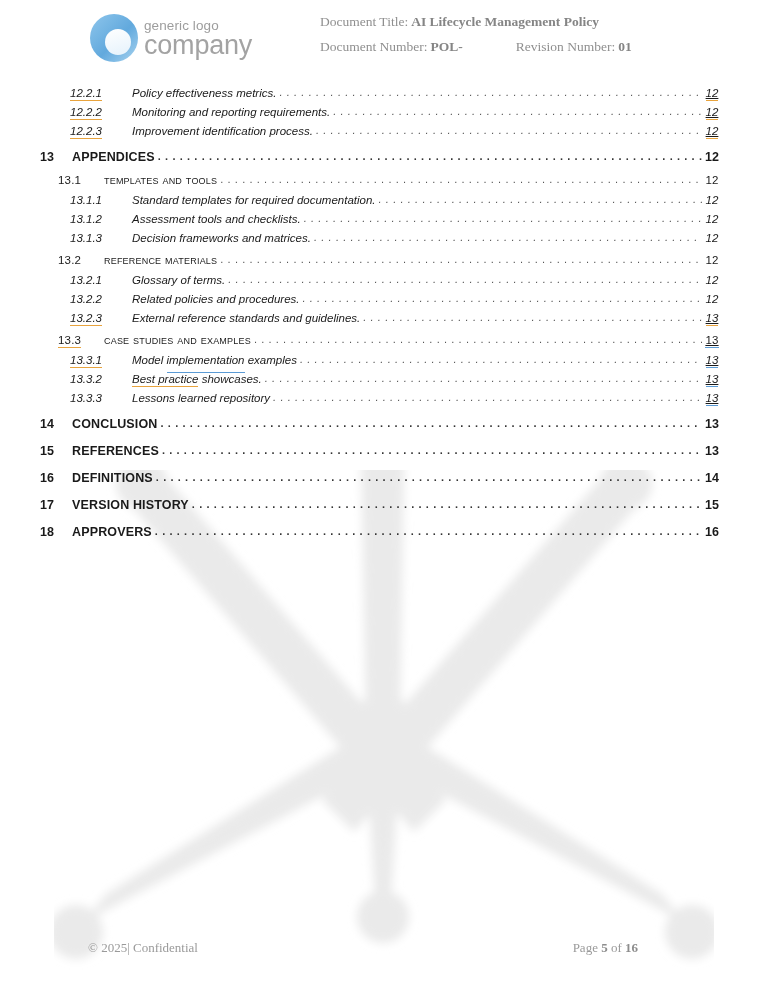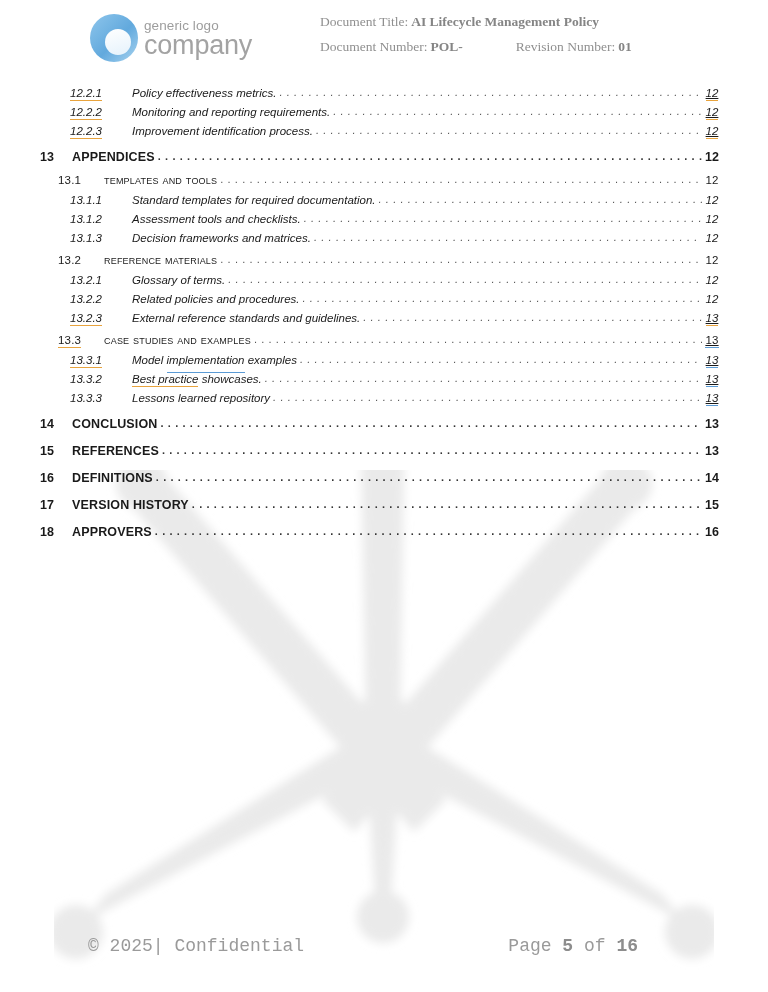--- a/index.html
+++ b/index.html
@@ -194,22 +194,22 @@
   
   .doc-footer {
     position: absolute;
     left: 0;
     right: 0;
     bottom: 36px;
     z-index: 2;
     display: flex;
     justify-content: space-between;
     padding: 0 130px 0 88px;
-    font-family: Liberation Mono, monospace;
-    font-size: 18px;
+    font-family: Liberation Serif, serif;
+    font-size: 13px;
     color: #9a9a9a;
   }
   .doc-footer .f-right b { font-weight: 700; color: #8d8d8d; }
 </style>
 </head>
 <body>
 
 <div class="page">
 
   <div class="watermark">

